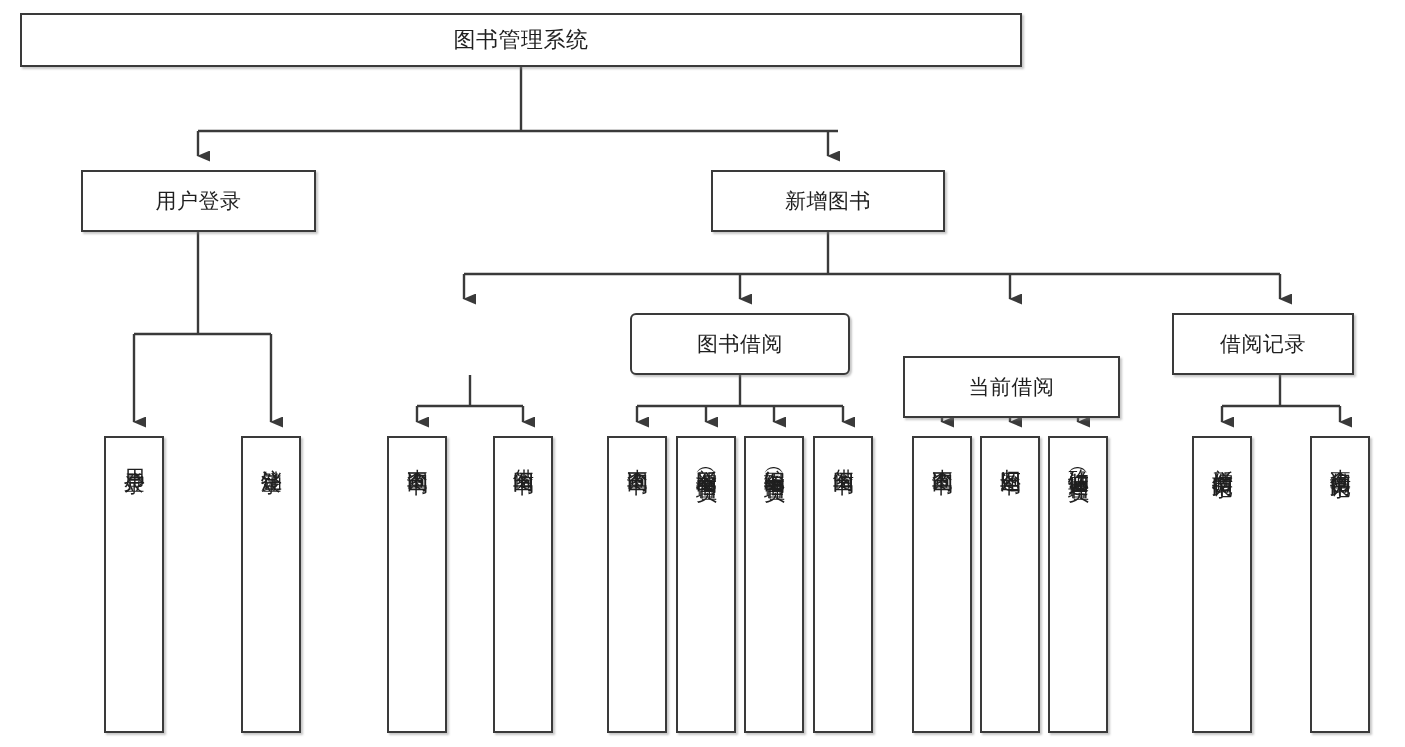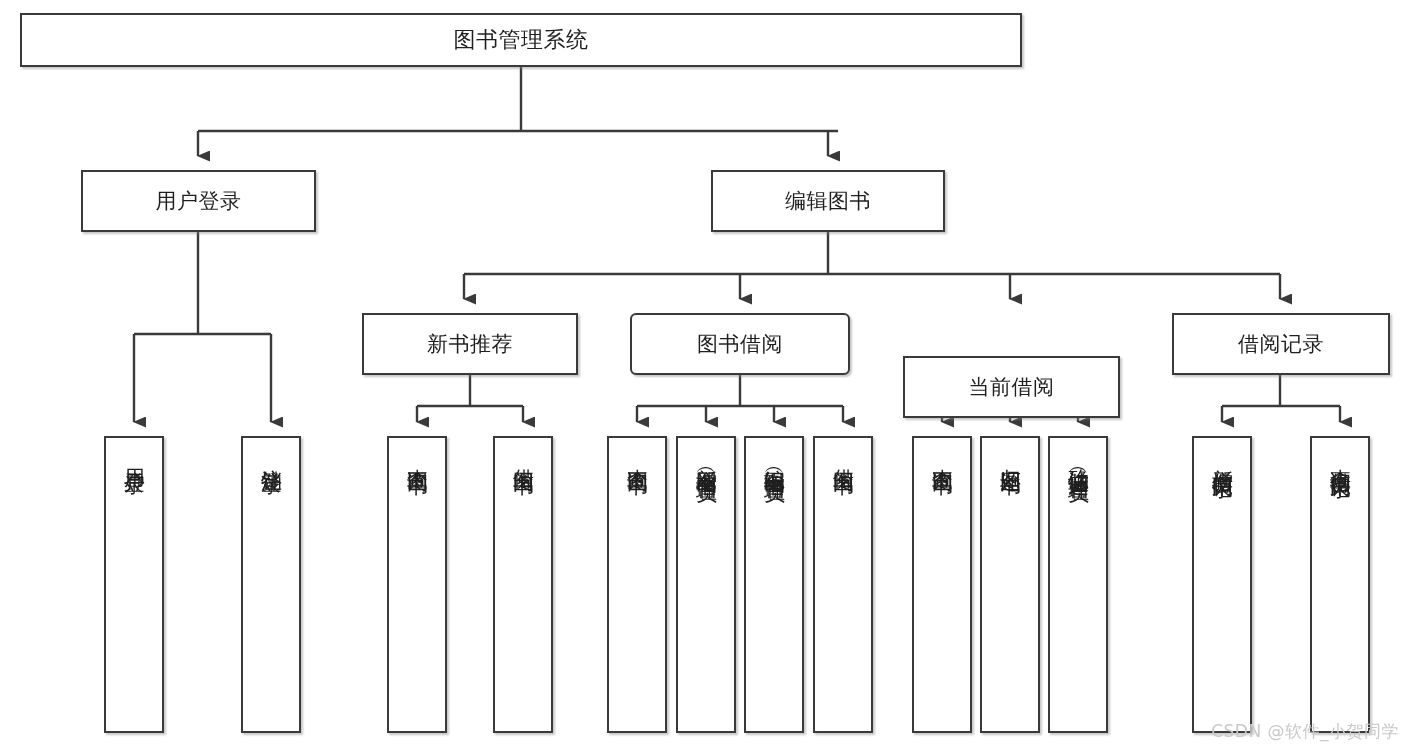--- a/index.html
+++ b/index.html
@@ -120,33 +120,30 @@
   </svg>
 
   <div class="node h root" style="left:20px;top:13px;width:1002px;height:54px;">
     <span class="label">图书管理系统</span>
   </div>
 
   <div class="node h" style="left:81px;top:170px;width:235px;height:62px;">
     <span class="label">用户登录</span>
   </div>
   <div class="node h" style="left:711px;top:170px;width:234px;height:62px;">
-    <span class="label">编辑图书</span>
+    <span class="label">新增图书</span>
   </div>
 
-  <div class="node h" style="left:362px;top:313px;width:216px;height:62px;">
-    <span class="label">新书推荐</span>
-  </div>
   <div class="node h" style="left:630px;top:313px;width:220px;height:62px;border-radius:6px;">
     <span class="label">图书借阅</span>
   </div>
   <div class="node h" style="left:903px;top:313px;width:217px;height:62px;margin-top:43px;">
     <span class="label">当前借阅</span>
   </div>
-  <div class="node h" style="left:1172px;top:313px;width:218px;height:62px;justify-content:center;">
+  <div class="node h" style="left:1172px;top:313px;width:182px;height:62px;justify-content:center;">
     <span class="label">借阅记录</span>
   </div>
 
   <div class="node v" style="left:104px;top:436px;width:60px;height:297px;">
     <span class="label">用户登录</span>
   </div>
   <div class="node v" style="left:241px;top:436px;width:60px;height:297px;">
     <span class="label">注销登录</span>
   </div>
 
@@ -180,14 +177,13 @@
     <span class="label">确认归还（管理员）</span>
   </div>
 
   <div class="node v" style="left:1192px;top:436px;width:60px;height:297px;">
     <span class="label">新增借阅记录</span>
   </div>
   <div class="node v" style="left:1310px;top:436px;width:60px;height:297px;">
     <span class="label">查询借阅记录</span>
   </div>
 
-  <div class="watermark">CSDN @软件_小贺同学</div>
 </div>
 
 </body></html>

